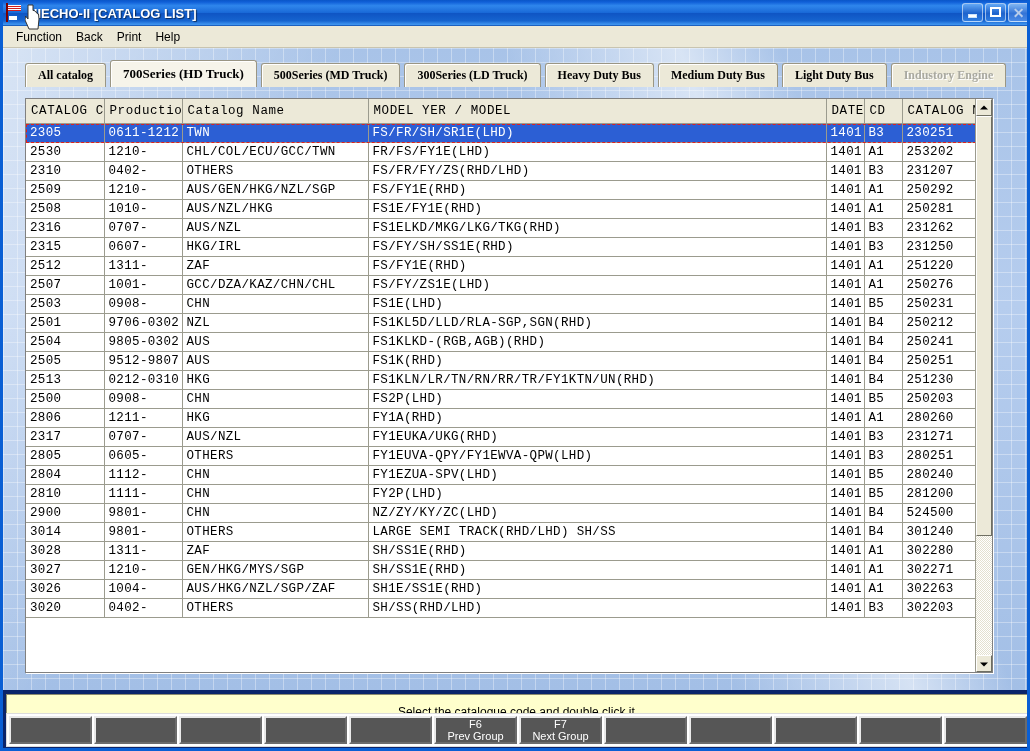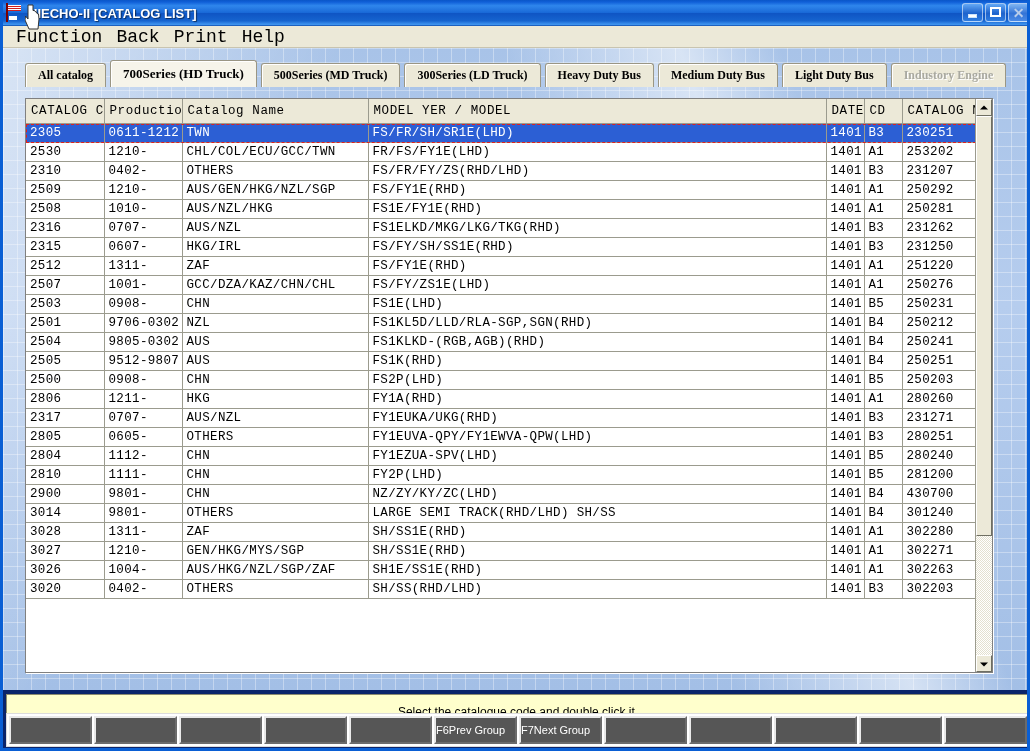--- a/index.html
+++ b/index.html
@@ -103,26 +103,25 @@
   #menubar {
     position: absolute; left: 0; top: 26px;
     width: 1030px; height: 22px;
     background: #ece9d8;
     border-bottom: 1px solid #c8c4b0;
     display: flex; align-items: center;
     box-sizing: border-box;
     padding-left: 6px;
   }
   .menu-item {
-    font-size: 18px;
+    font-size: 12px;
     color: #000000;
     padding: 2px 7px;
     cursor: default;
     white-space: nowrap;
-    font-family: Liberation Mono, monospace;
   }
 
   
   #client {
     position: absolute; left: 0; top: 48px;
     width: 1030px; height: 642px;
     background:
       linear-gradient(115deg, rgba(255,255,255,0.55) 0%, rgba(255,255,255,0) 26%),
       linear-gradient(70deg, rgba(255,255,255,0.0) 58%, rgba(255,255,255,0.55) 72%, rgba(255,255,255,0.0) 80%),
       repeating-linear-gradient(to right, rgba(255,255,255,0.35) 0 1px, rgba(255,255,255,0) 1px 14px),
@@ -306,22 +305,22 @@
     display: flex;
     padding: 2px 2px;
     gap: 2px;
   }
   .fkey {
     flex: 1 1 0;
     background: #565656;
     border: 2px solid;
     border-color: #e9e9e9 #6b6b6b #6b6b6b #e9e9e9;
     box-sizing: border-box;
-    display: flex; flex-direction: row;
-    align-items: center; justify-content: flex-start;
+    display: flex; flex-direction: column;
+    align-items: center; justify-content: center;
     color: #ffffff;
     font-size: 11px;
     line-height: 12px;
     cursor: default;
     overflow: hidden;
   }
   .fkey .fk-top { font-size: 11px; }
   .fkey .fk-bot { font-size: 11px; }
   .fkey.empty { color: transparent; }
 </style>
@@ -504,20 +503,29 @@
               <tr>
                 <td>2505</td>
                 <td>9512-9807</td>
                 <td>AUS</td>
                 <td>FS1K(RHD)</td>
                 <td>1401</td>
                 <td>B4</td>
                 <td>250251</td>
               </tr>
               <tr>
+                <td>2513</td>
+                <td>0212-0310</td>
+                <td>HKG</td>
+                <td>FS1KLN/LR/TN/RN/RR/TR/FY1KTN/UN(RHD)</td>
+                <td>1401</td>
+                <td>B4</td>
+                <td>251230</td>
+              </tr>
+              <tr>
                 <td>2500</td>
                 <td>0908-</td>
                 <td>CHN</td>
                 <td>FS2P(LHD)</td>
                 <td>1401</td>
                 <td>B5</td>
                 <td>250203</td>
               </tr>
               <tr>
                 <td>2806</td>
@@ -564,21 +572,21 @@
                 <td>B5</td>
                 <td>281200</td>
               </tr>
               <tr>
                 <td>2900</td>
                 <td>9801-</td>
                 <td>CHN</td>
                 <td>NZ/ZY/KY/ZC(LHD)</td>
                 <td>1401</td>
                 <td>B4</td>
-                <td>430700</td>
+                <td>524500</td>
               </tr>
               <tr>
                 <td>3014</td>
                 <td>9801-</td>
                 <td>OTHERS</td>
                 <td>LARGE SEMI TRACK(RHD/LHD)  SH/SS</td>
                 <td>1401</td>
                 <td>B4</td>
                 <td>301240</td>
               </tr>

